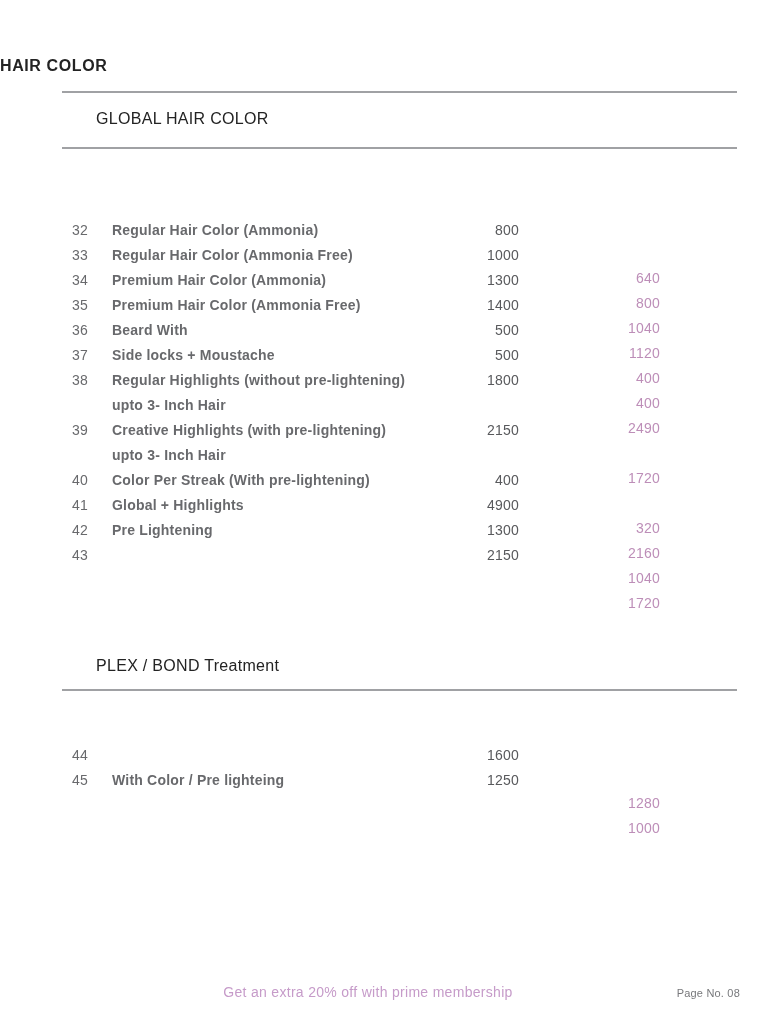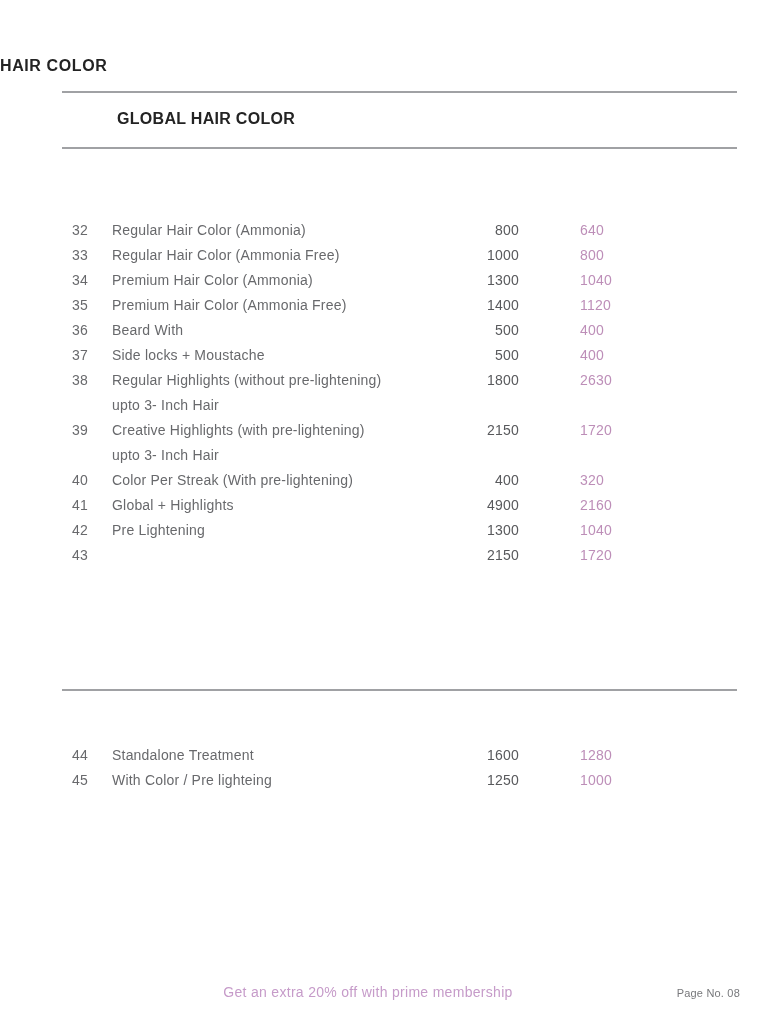--- a/index.html
+++ b/index.html
@@ -25,50 +25,52 @@
     color:var(--c-heading);
   }
   .divider{
     position:absolute;left:62px;width:675px;height:1.6px;
     background:var(--c-divider);
   }
   .hr-1{top:91px;}
   .hr-2{top:147px;}
   .hr-3{top:689px;}
   .section-heading{
-    position:absolute;left:117px;
-    font-size:16px;font-weight:bold;letter-spacing:.3px;
+    position:absolute;left:96px;
+    font-size:16px;font-weight:normal;letter-spacing:.3px;
     color:var(--c-heading);
   }
   .sh-1{top:110px;}
   .sh-2{top:657px;}
   .rows{
     position:absolute;left:62px;width:675px;
   }
   .rows-1{top:218px;}
   .rows-2{top:743px;}
   .row{
     position:relative;height:25px;line-height:25px;
     font-size:14px;letter-spacing:.2px;
   }
   .col-num{
     position:absolute;left:0;width:26px;text-align:right;
     color:var(--c-body);
   }
   .col-name{
     position:absolute;left:50px;white-space:nowrap;
     color:var(--c-body);
+    font-weight:bold;
   }
   .col-price{
     position:absolute;left:357px;width:100px;text-align:right;
     color:var(--c-price);
   }
   .col-discount{
-    position:absolute;left:518px;width:100px;text-align:left;
+    position:absolute;left:498px;width:100px;text-align:right;
     color:var(--c-discount);
+    margin-top:48px;
   }
   .footer-promo{
     position:absolute;top:984px;left:0;width:736px;
     text-align:center;
     font-size:14px;letter-spacing:.3px;
     color:var(--c-promo);
   }
   .page-number{
     position:absolute;top:987px;right:38px;
     font-size:11px;letter-spacing:.2px;
@@ -122,21 +124,21 @@
       <div class="row">
         <span class="col-num">37</span>
         <span class="col-name">Side locks + Moustache</span>
         <span class="col-price">500</span>
         <span class="col-discount">400</span>
       </div>
       <div class="row">
         <span class="col-num">38</span>
         <span class="col-name">Regular Highlights (without pre-lightening)</span>
         <span class="col-price">1800</span>
-        <span class="col-discount">2630</span>
+        <span class="col-discount">2490</span>
       </div>
       <div class="row">
         <span class="col-name">upto 3- Inch Hair</span>
       </div>
       <div class="row">
         <span class="col-num">39</span>
         <span class="col-name">Creative Highlights (with pre-lightening)</span>
         <span class="col-price">2150</span>
         <span class="col-discount">1720</span>
       </div>
@@ -161,27 +163,27 @@
         <span class="col-price">1300</span>
         <span class="col-discount">1040</span>
       </div>
       <div class="row">
         <span class="col-num">43</span>
         <span class="col-price">2150</span>
         <span class="col-discount">1720</span>
       </div>
     </div>
 
+  <div class="section-heading sh-2">PLEX / BOND Treatment</div>
 
   <div class="divider hr-3"></div>
 
   <div class="rows rows-2">
       <div class="row">
         <span class="col-num">44</span>
-        <span class="col-name">Standalone Treatment</span>
         <span class="col-price">1600</span>
         <span class="col-discount">1280</span>
       </div>
       <div class="row">
         <span class="col-num">45</span>
         <span class="col-name">With Color / Pre lighteing</span>
         <span class="col-price">1250</span>
         <span class="col-discount">1000</span>
       </div>
     </div>

